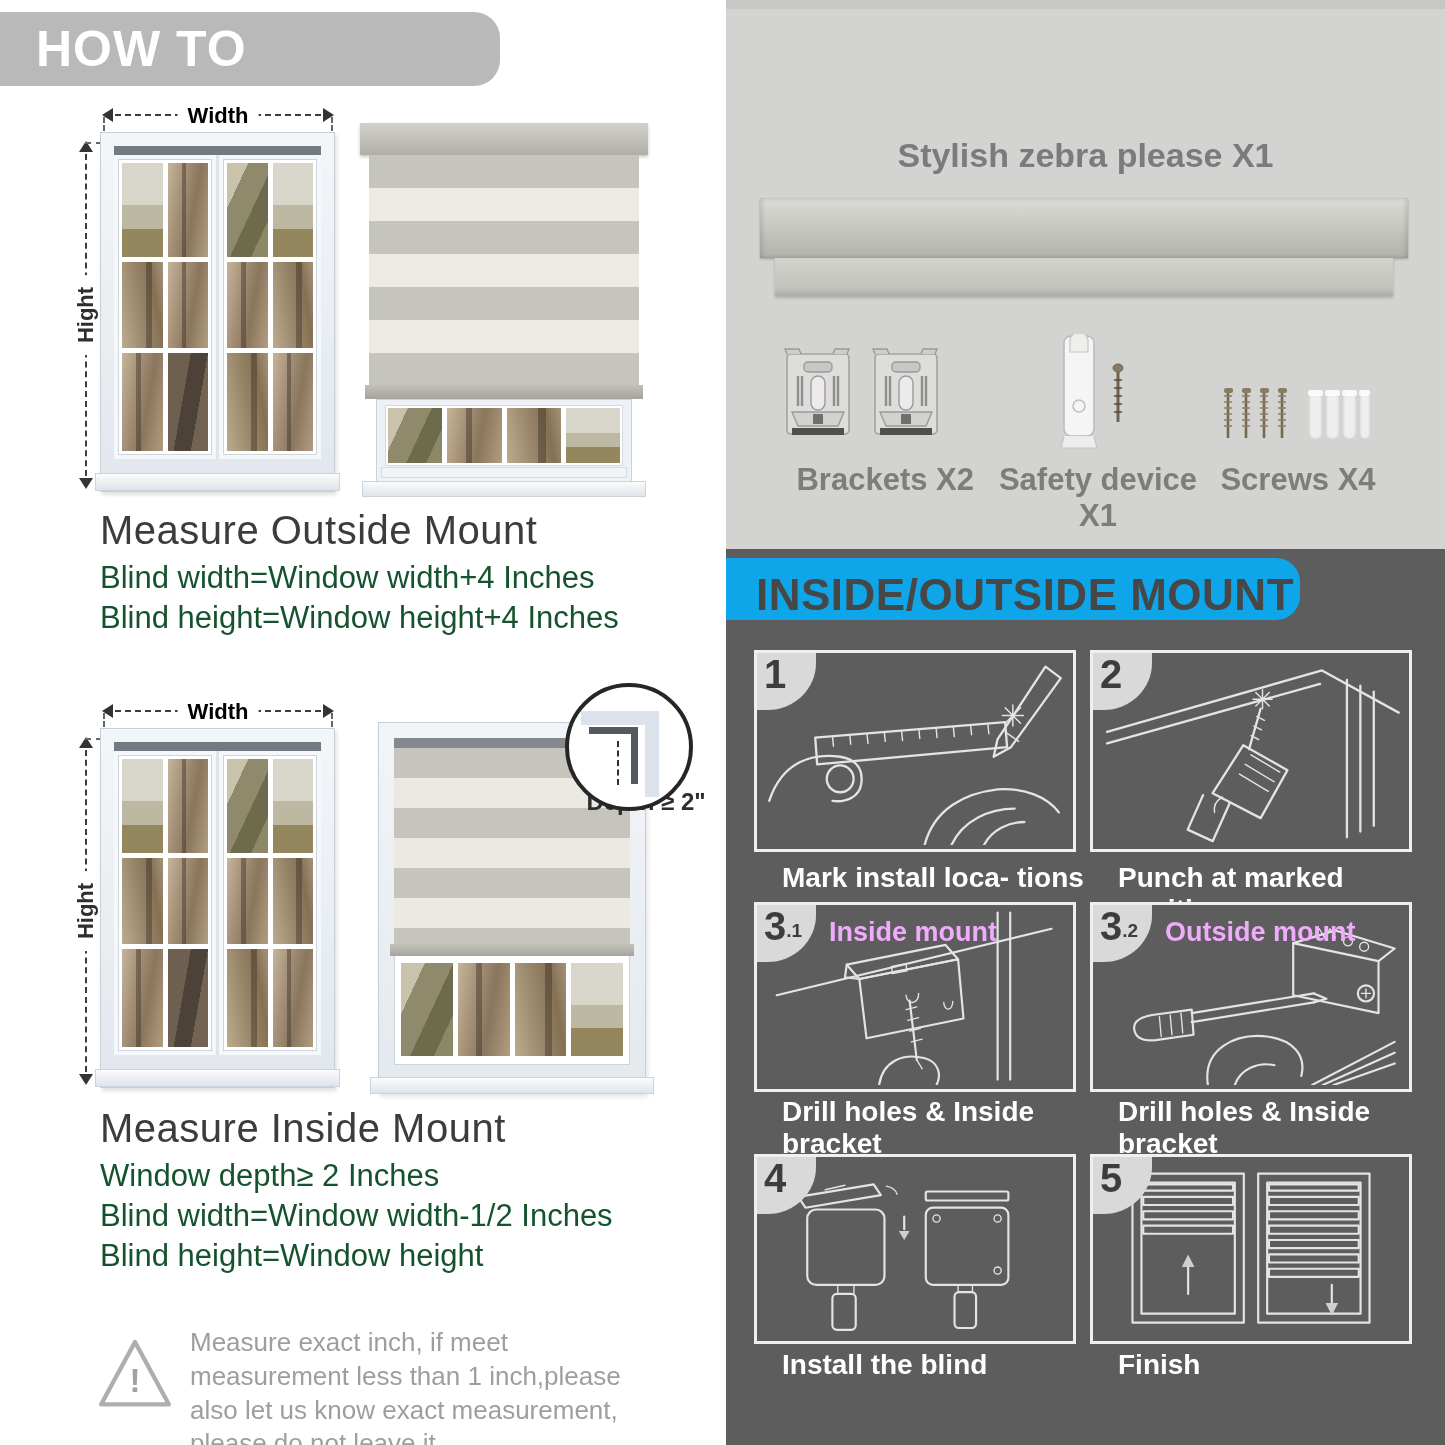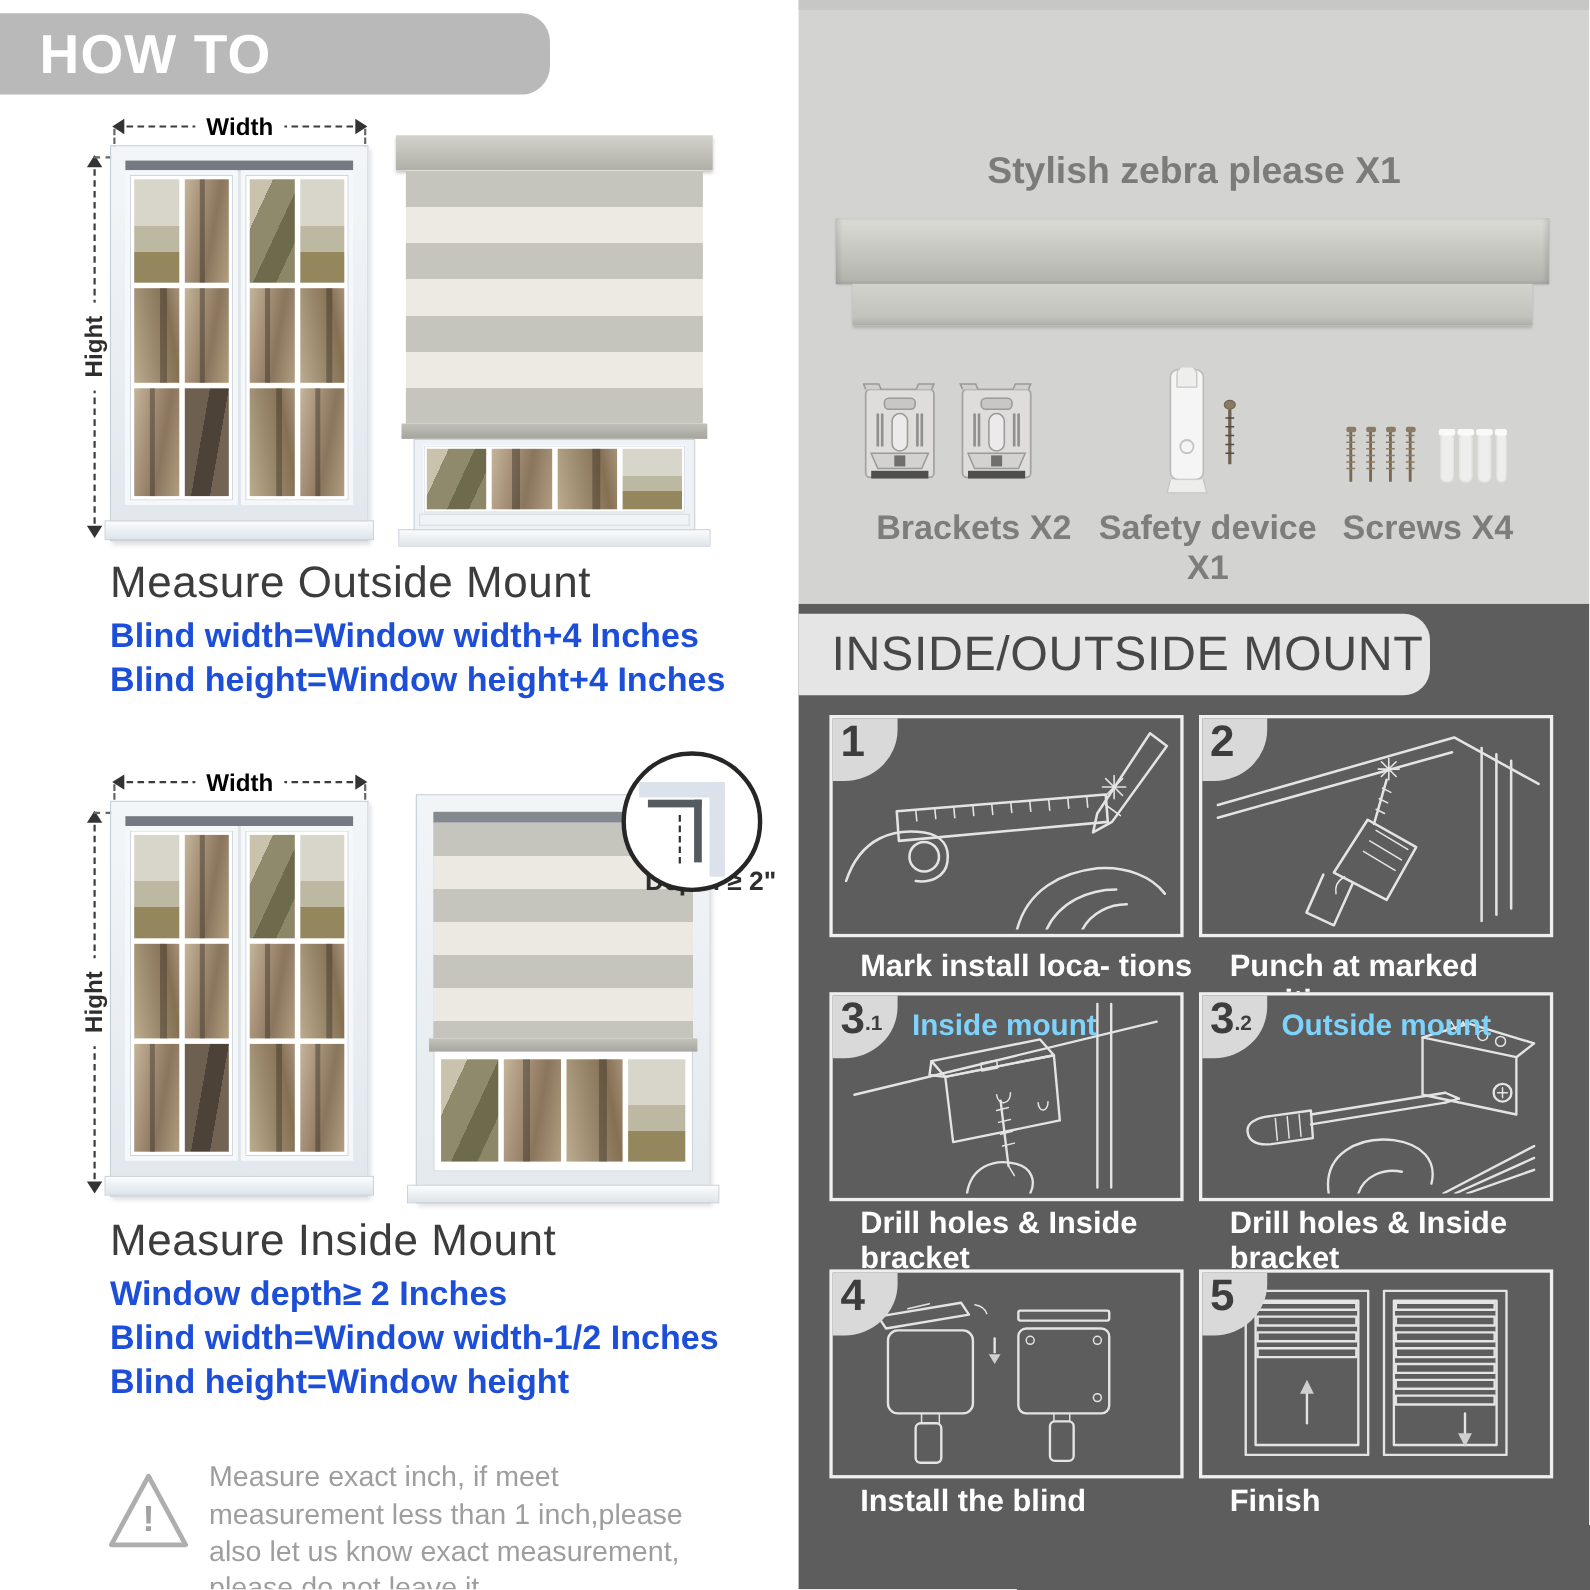--- a/index.html
+++ b/index.html
@@ -73,21 +73,21 @@
   .b2-sill{position:absolute;left:-8px;right:-8px;bottom:0;height:15px;background:linear-gradient(180deg,#fbfcfd,#dee4ea);border:1px solid #ccd4db;}
 
   .callout{position:absolute;left:565px;top:683px;width:120px;height:120px;border:4px solid #262626;
            border-radius:50%;background:#fff;overflow:hidden;z-index:5;}
   .co-frame{position:absolute;left:12px;top:24px;width:64px;height:72px;border-top:14px solid #dbe2ec;border-right:14px solid #dbe2ec;}
   .co-dark{position:absolute;left:20px;top:40px;width:42px;height:50px;border-top:7px solid #555a60;border-right:7px solid #555a60;}
   .co-dash{position:absolute;left:48px;top:54px;height:44px;width:0;border-left:2px dashed #2f2f2f;}
   .depth-label{position:absolute;left:568px;top:788px;width:156px;text-align:center;font-weight:700;font-size:24px;color:#2e2e2e;}
 
   .m-title{position:absolute;left:100px;font-weight:400;font-size:40px;color:#3c3c3c;letter-spacing:.5px;}
-  .m-line{position:absolute;left:100px;font-weight:700;font-size:31px;color:#1d4ed8;}
+  .m-line{position:absolute;left:100px;font-weight:400;font-size:31px;color:#14532d;}
 
   .warn-wrap{position:absolute;left:96px;top:1326px;width:560px;}
   .warn-tri{position:absolute;left:0;top:6px;}
   .warn-text{position:absolute;left:94px;top:0;width:450px;font-size:26px;font-weight:500;color:#9e9e9e;line-height:1.3;}
 
   
   .right-top{position:absolute;left:726px;top:0;width:719px;height:549px;background:#d3d3d1;}
   .rt-strip{position:absolute;left:0;top:0;right:0;height:9px;background:#c7c7c5;}
   .hdr-included{position:absolute;left:0;top:12px;width:494px;height:78px;background:#fff;
                 border-radius:0 26px 26px 0;color:#c9c9c7;font-weight:700;font-size:48px;
@@ -96,29 +96,29 @@
   .cassette-main{position:absolute;left:34px;top:198px;width:648px;height:60px;
                  background:linear-gradient(180deg,#dcdcd8 0%,#c9c9c3 45%,#b2b2ac 100%);
                  box-shadow:inset 3px 0 4px rgba(0,0,0,.10), inset -3px 0 4px rgba(0,0,0,.10), 0 1px 2px rgba(0,0,0,.25);}
   .cassette-sub{position:absolute;left:49px;top:258px;width:618px;height:38px;
                 background:linear-gradient(180deg,#d3d3ce 0%,#c2c2bc 80%,#adada7 100%);
                 box-shadow:0 2px 3px rgba(0,0,0,.18);}
   .acc-label{position:absolute;top:462px;font-weight:700;font-size:31px;color:#7d7d7b;text-align:center;width:220px;}
 
   
   .right-bot{position:absolute;left:726px;top:549px;width:719px;height:896px;background:#5d5d5d;}
-  .hdr-mount{position:absolute;left:0;top:9px;width:574px;height:74px;background:#e5e5e5;
-             border-radius:0 24px 24px 0;color:#474747;font-weight:400;font-size:44px;
+  .hdr-mount{position:absolute;left:0;top:9px;width:574px;height:62px;background:#0ea5e9;
+             border-radius:0 24px 24px 0;color:#474747;font-weight:700;font-size:44px;
              line-height:74px;padding-left:30px;letter-spacing:.5px;box-sizing:border-box;}
   .step{position:absolute;width:322px;border:3px solid #efefef;background:#5d5d5d;box-sizing:border-box;overflow:hidden;}
   .badge{position:absolute;left:-3px;top:-3px;width:62px;height:60px;background:#d9d9d9;
          border-radius:0 0 78% 0;color:#3d3d3d;font-weight:700;font-size:40px;
          display:flex;align-items:flex-start;padding:2px 0 0 10px;box-sizing:border-box;}
   .badge .sub{font-size:19px;margin-top:16px;}
-  .step-label{position:absolute;left:72px;top:12px;color:#7dd3fc;font-weight:700;font-size:27px;}
+  .step-label{position:absolute;left:72px;top:12px;color:#f0abfc;font-weight:700;font-size:27px;}
   .caption{position:absolute;width:330px;color:#fff;font-weight:700;font-size:28px;margin-left:28px;}
   .art{position:absolute;left:4px;top:4px;width:308px;height:calc(100% - 8px);}
   .art path,.art rect,.art circle,.art ellipse{stroke:#e4e4e4;stroke-width:2.4;fill:none;stroke-linecap:round;stroke-linejoin:round;}
   .art .fillsoft{fill:#cfcfcf;stroke:none;}
   .art .thin{stroke-width:1.5;}
 </style>
 </head>
 <body>
 
 <div class="canvas">

